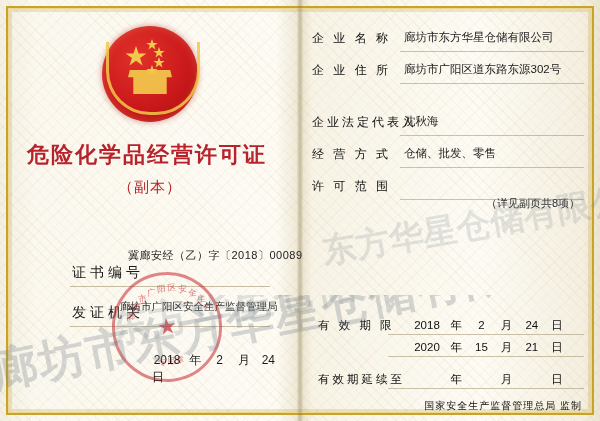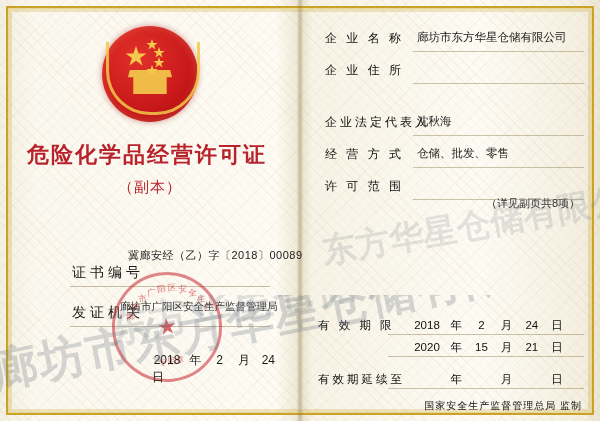--- a/index.html
+++ b/index.html
@@ -112,21 +112,21 @@
   }
   .stamp .txt b{
     position:absolute;left:50%;top:50%;transform-origin:0 0;font-weight:normal;white-space:nowrap;
   }
   .stamp .btm{
     position:absolute;left:0;right:0;bottom:12px;text-align:center;font-size:8px;
     letter-spacing:1px;
   }
 
   
-  .field{position:absolute;left:25px;right:16px;height:26px;}
+  .field{position:absolute;left:12px;right:16px;height:26px;}
   .field .lab{
     position:absolute;left:0;top:4px;width:84px;font-size:12px;color:#111;
     letter-spacing:3px;white-space:nowrap;
   }
   .field .val{
     position:absolute;left:92px;right:0;top:4px;font-size:11.5px;color:#1b1b1b;
     white-space:nowrap;overflow:hidden;
   }
   .field .rule{
     position:absolute;left:88px;right:0;bottom:0;border-bottom:1px solid #9a8a63;opacity:.5;
@@ -239,20 +239,21 @@
   <div class="page right">
 
     <div class="field f1">
       <div class="lab">企 业 名 称</div>
       <div class="val">廊坊市东方华星仓储有限公司</div>
       <div class="rule"></div>
     </div>
 
     <div class="field f2">
       <div class="lab">企 业 住 所</div>
+      <div class="val">廊坊市广阳区道东路东源302号</div>
       <div class="rule"></div>
     </div>
 
     <div class="field f3">
       <div class="lab">企业法定代表人</div>
       <div class="val">沈秋海</div>
       <div class="rule"></div>
     </div>
 
     <div class="field f4">

